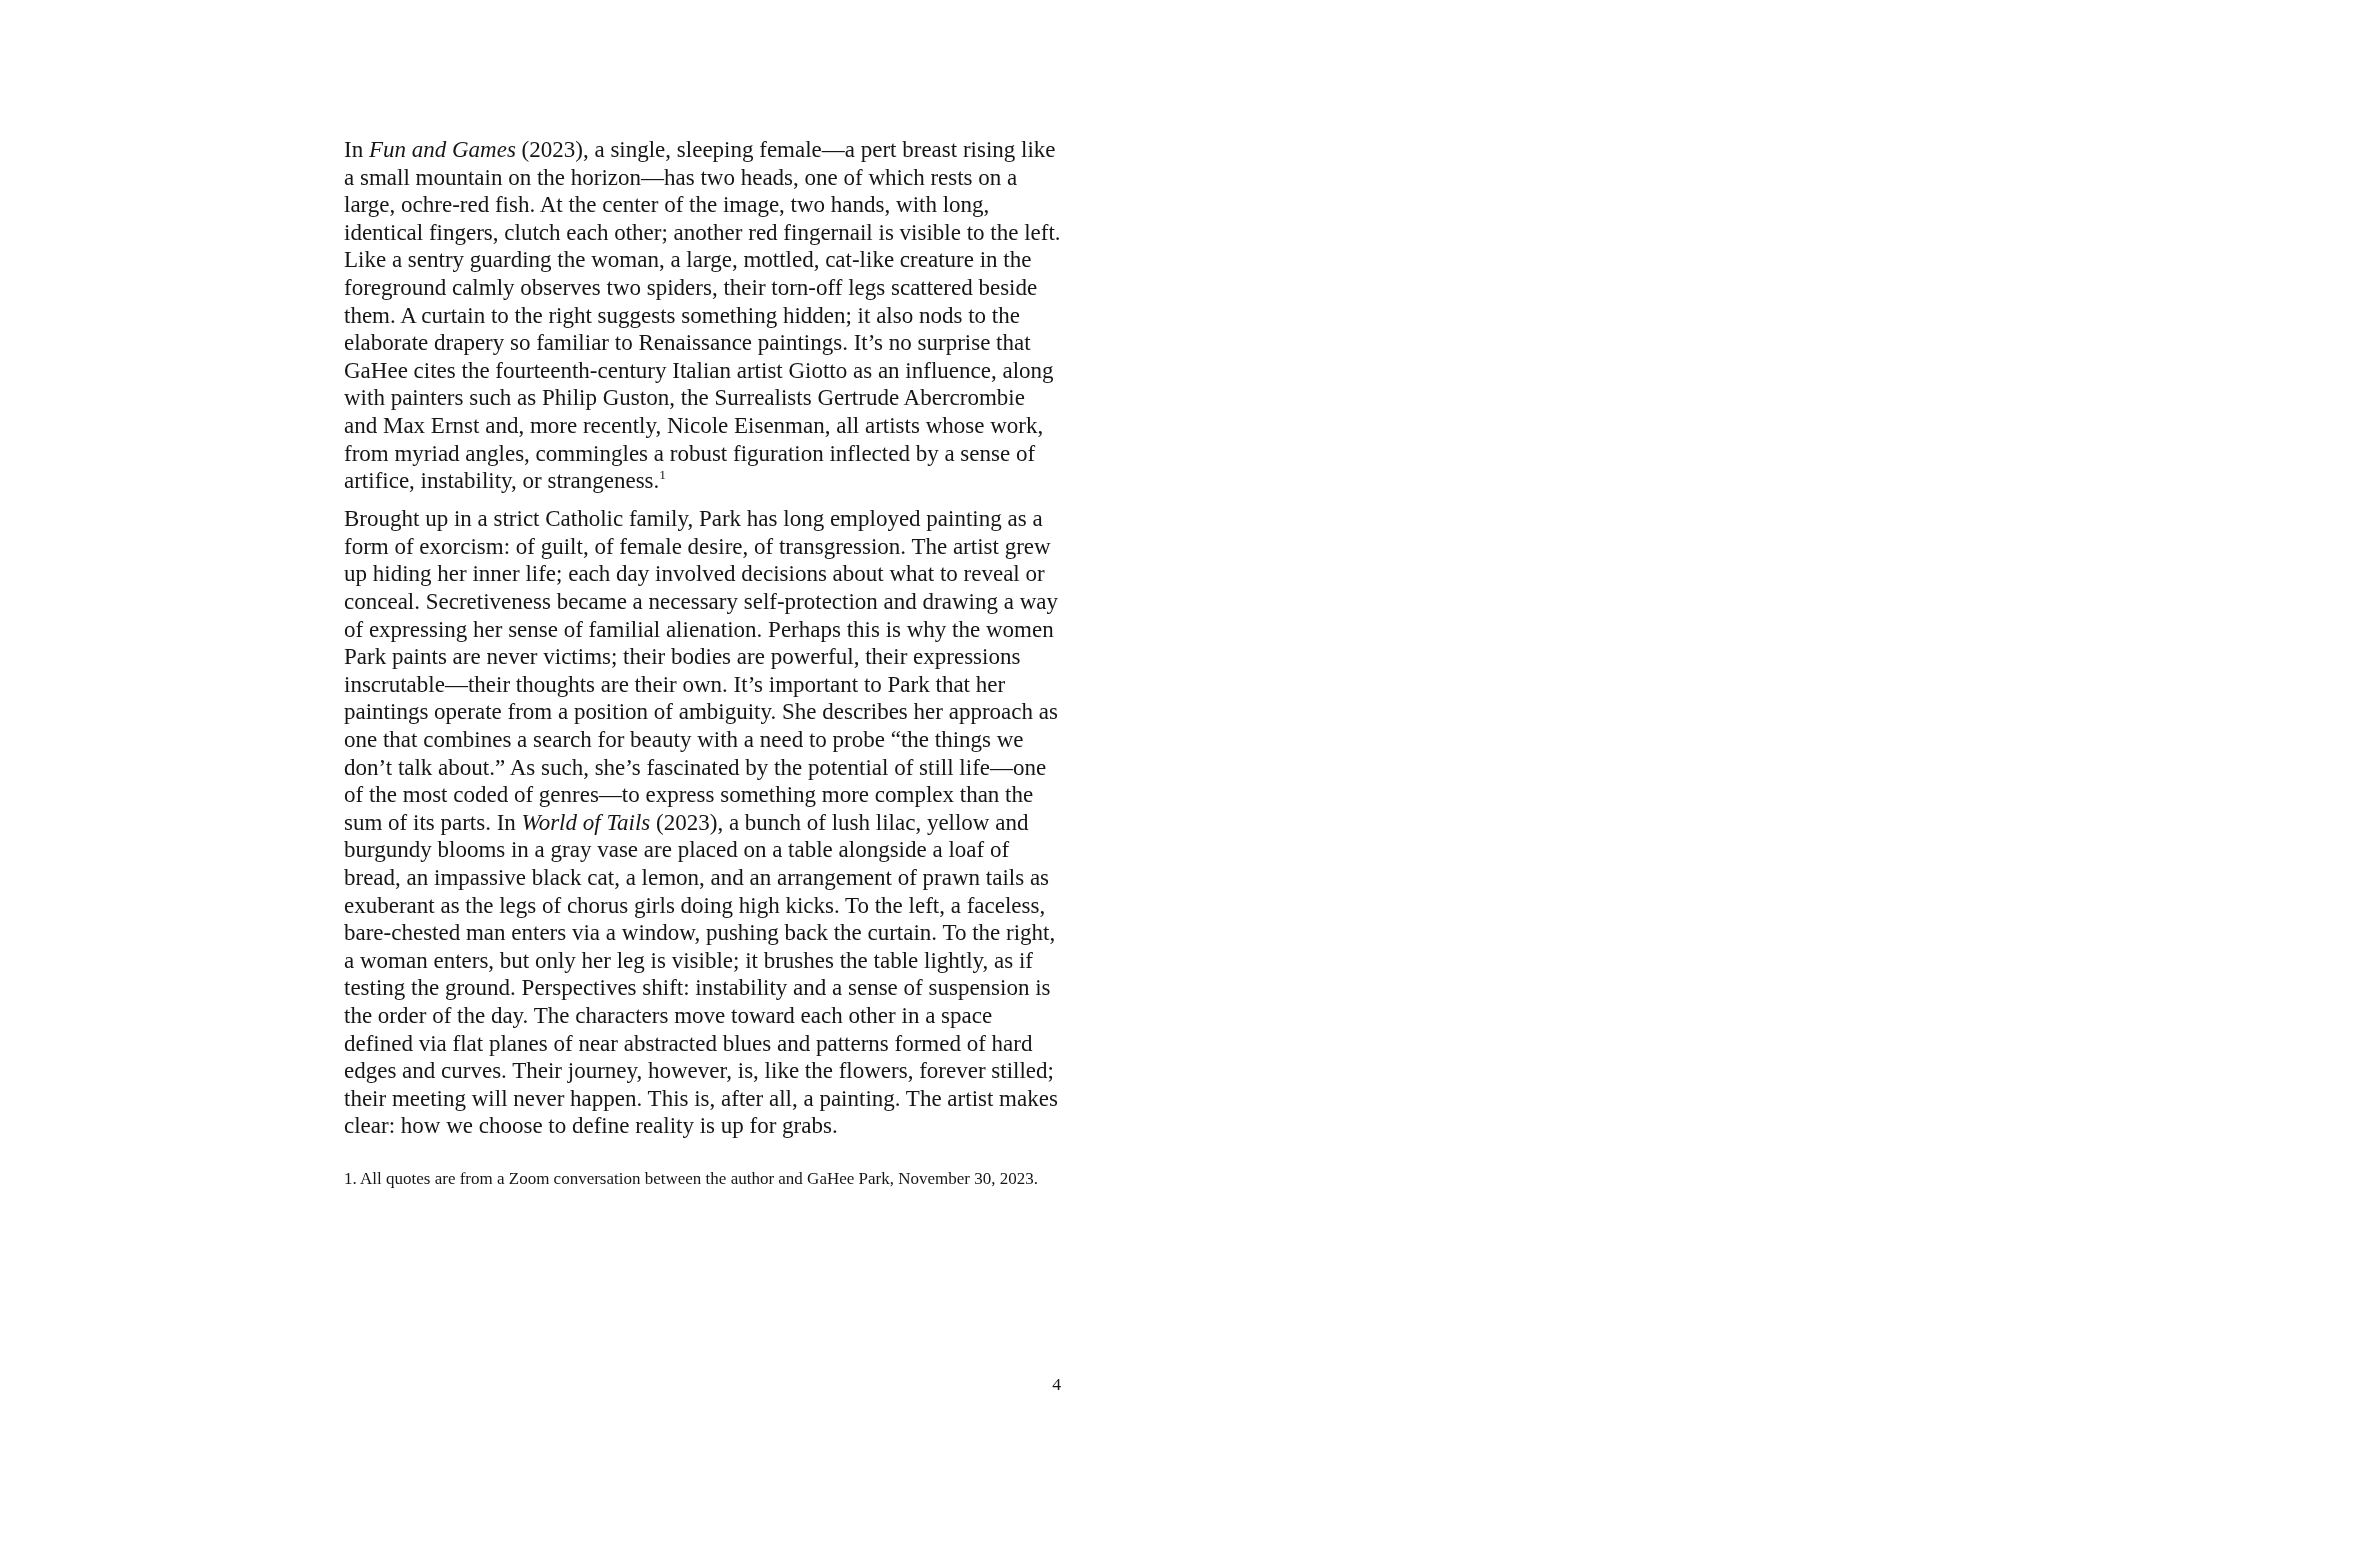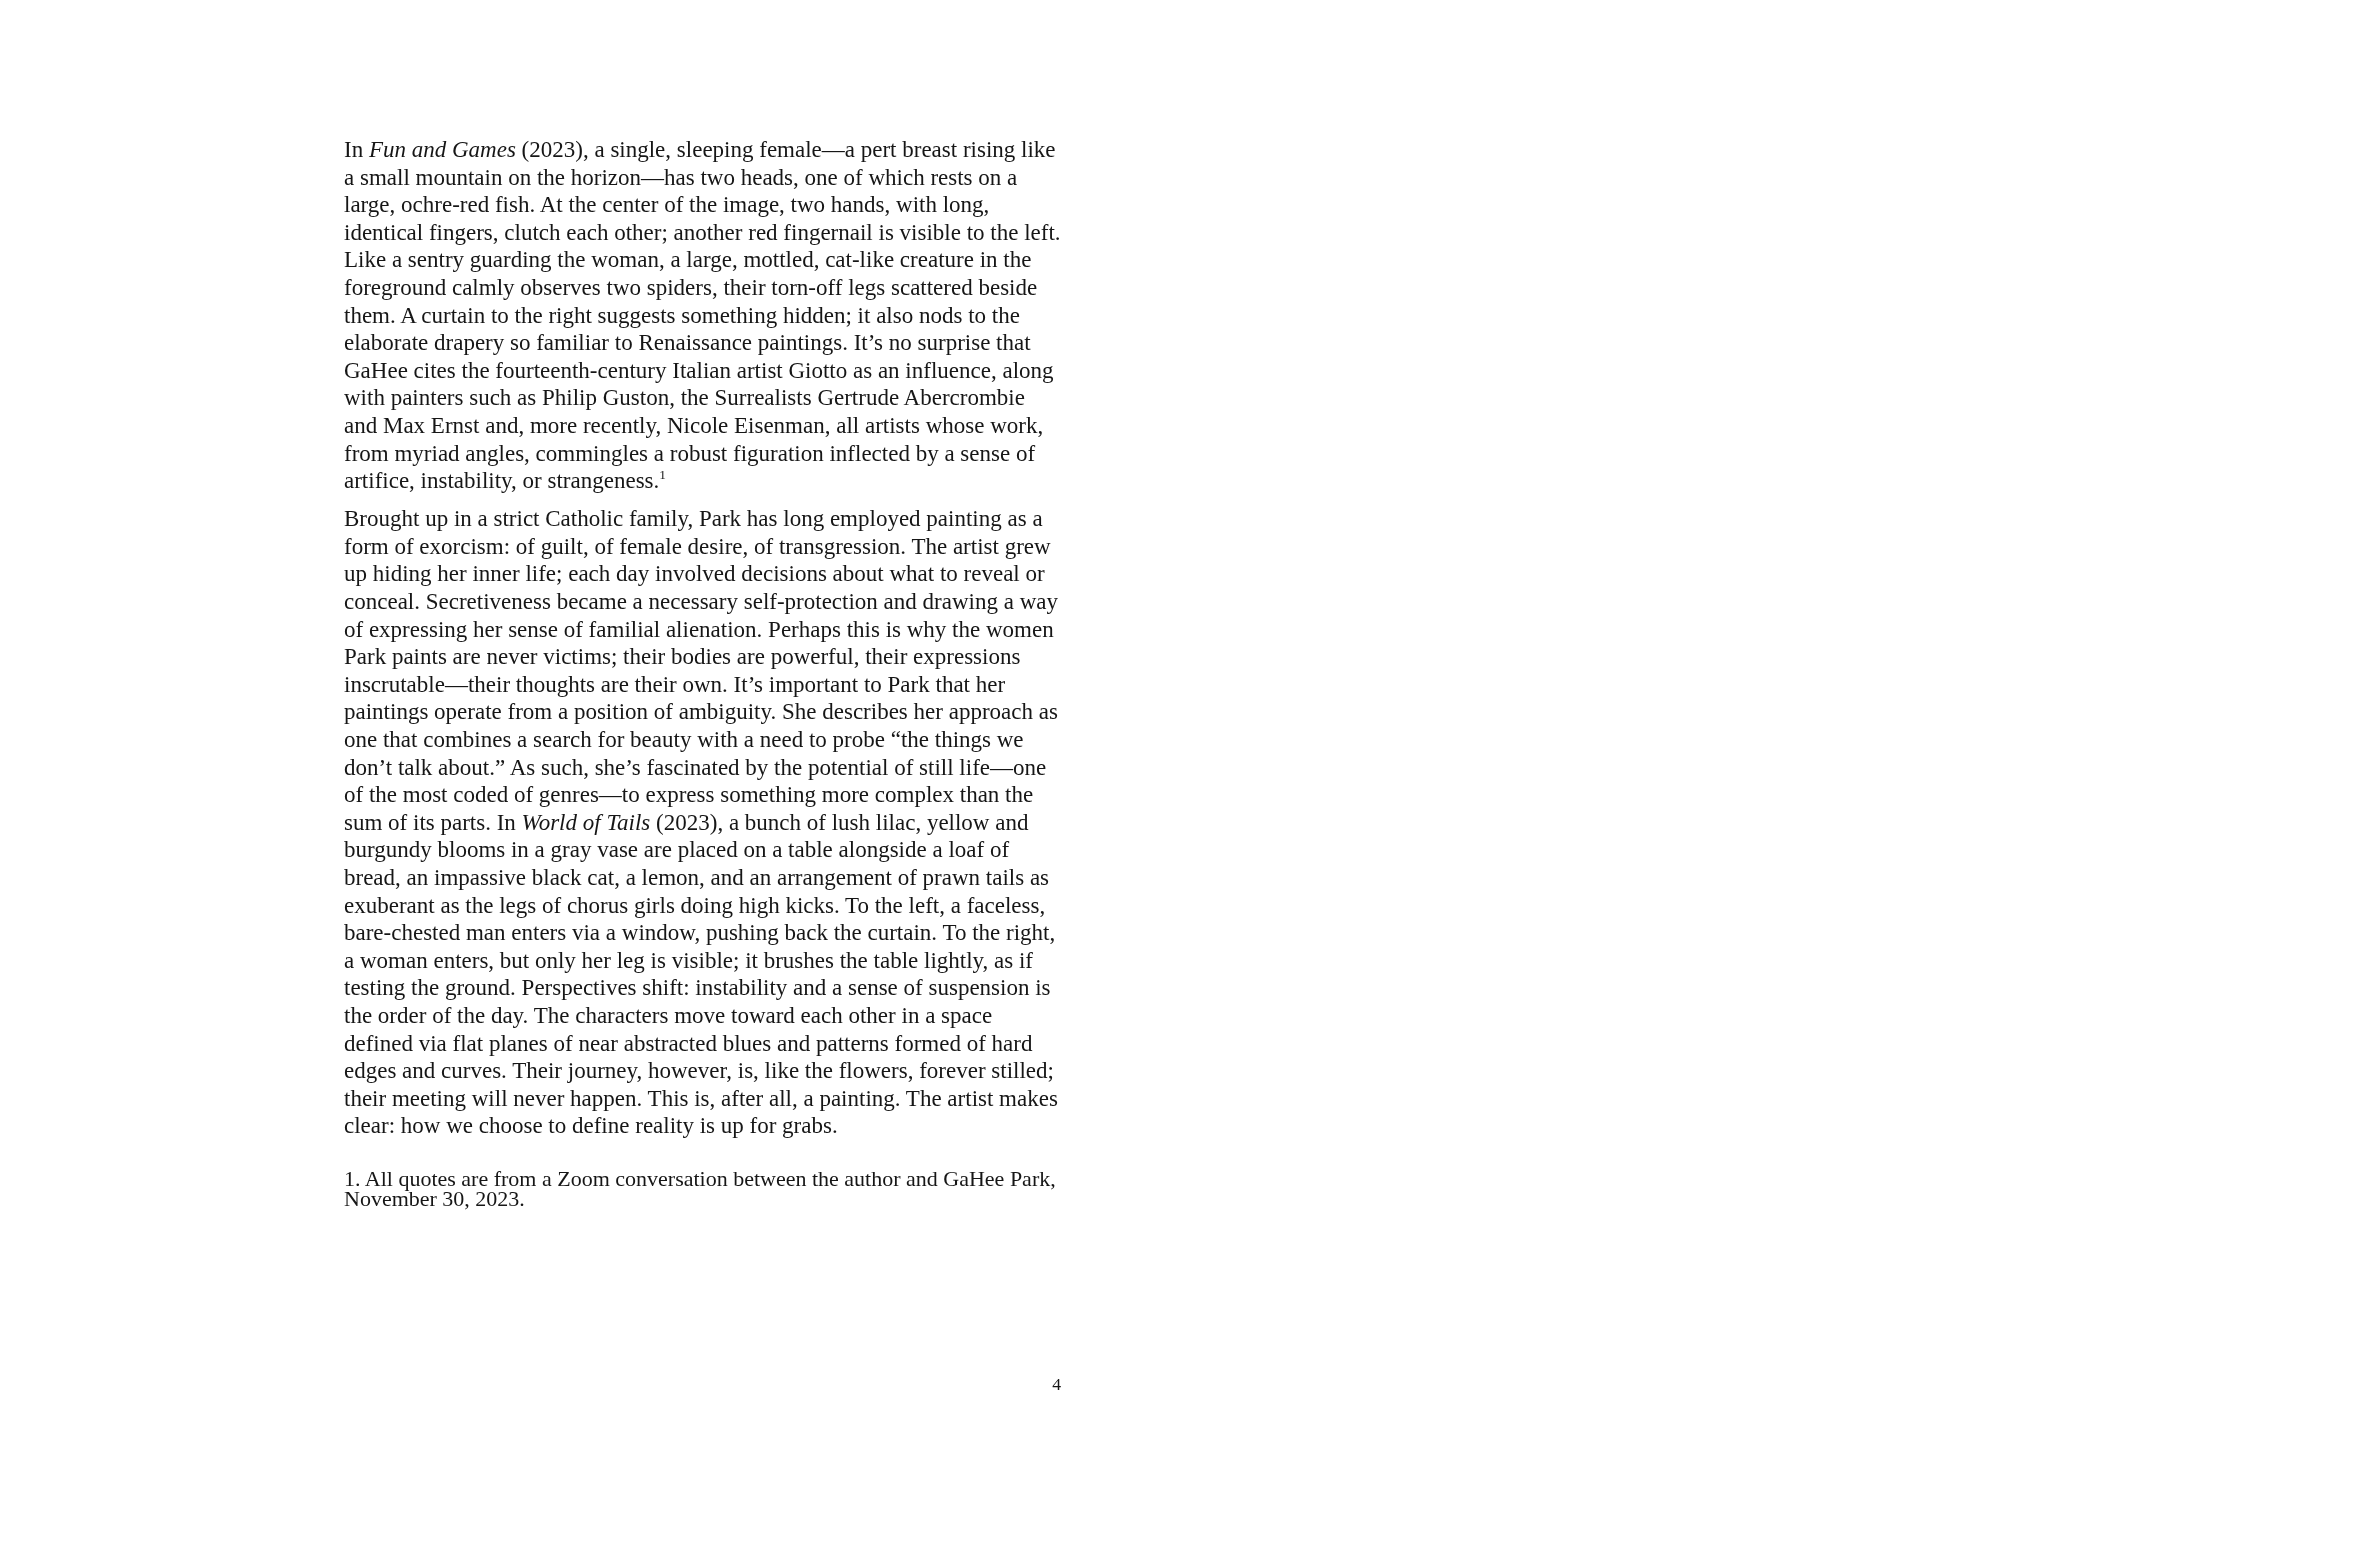--- a/index.html
+++ b/index.html
@@ -27,21 +27,21 @@
     text-align: left;
   }
   .essay p { margin: 0 0 10.5px 0; }
   .essay em { font-style: italic; }
   .footnote-ref {
     font-size: 0.58em;
     vertical-align: super;
     line-height: 0;
   }
   .footnote {
-    font-size: 22px;
+    font-size: 17px;
     line-height: 20.3px;
     margin-top: 29px !important;
   }
 
   
   .pagenum {
     position: absolute;
     top: 1374px;
     font-size: 17.7px;
     line-height: 21px;

